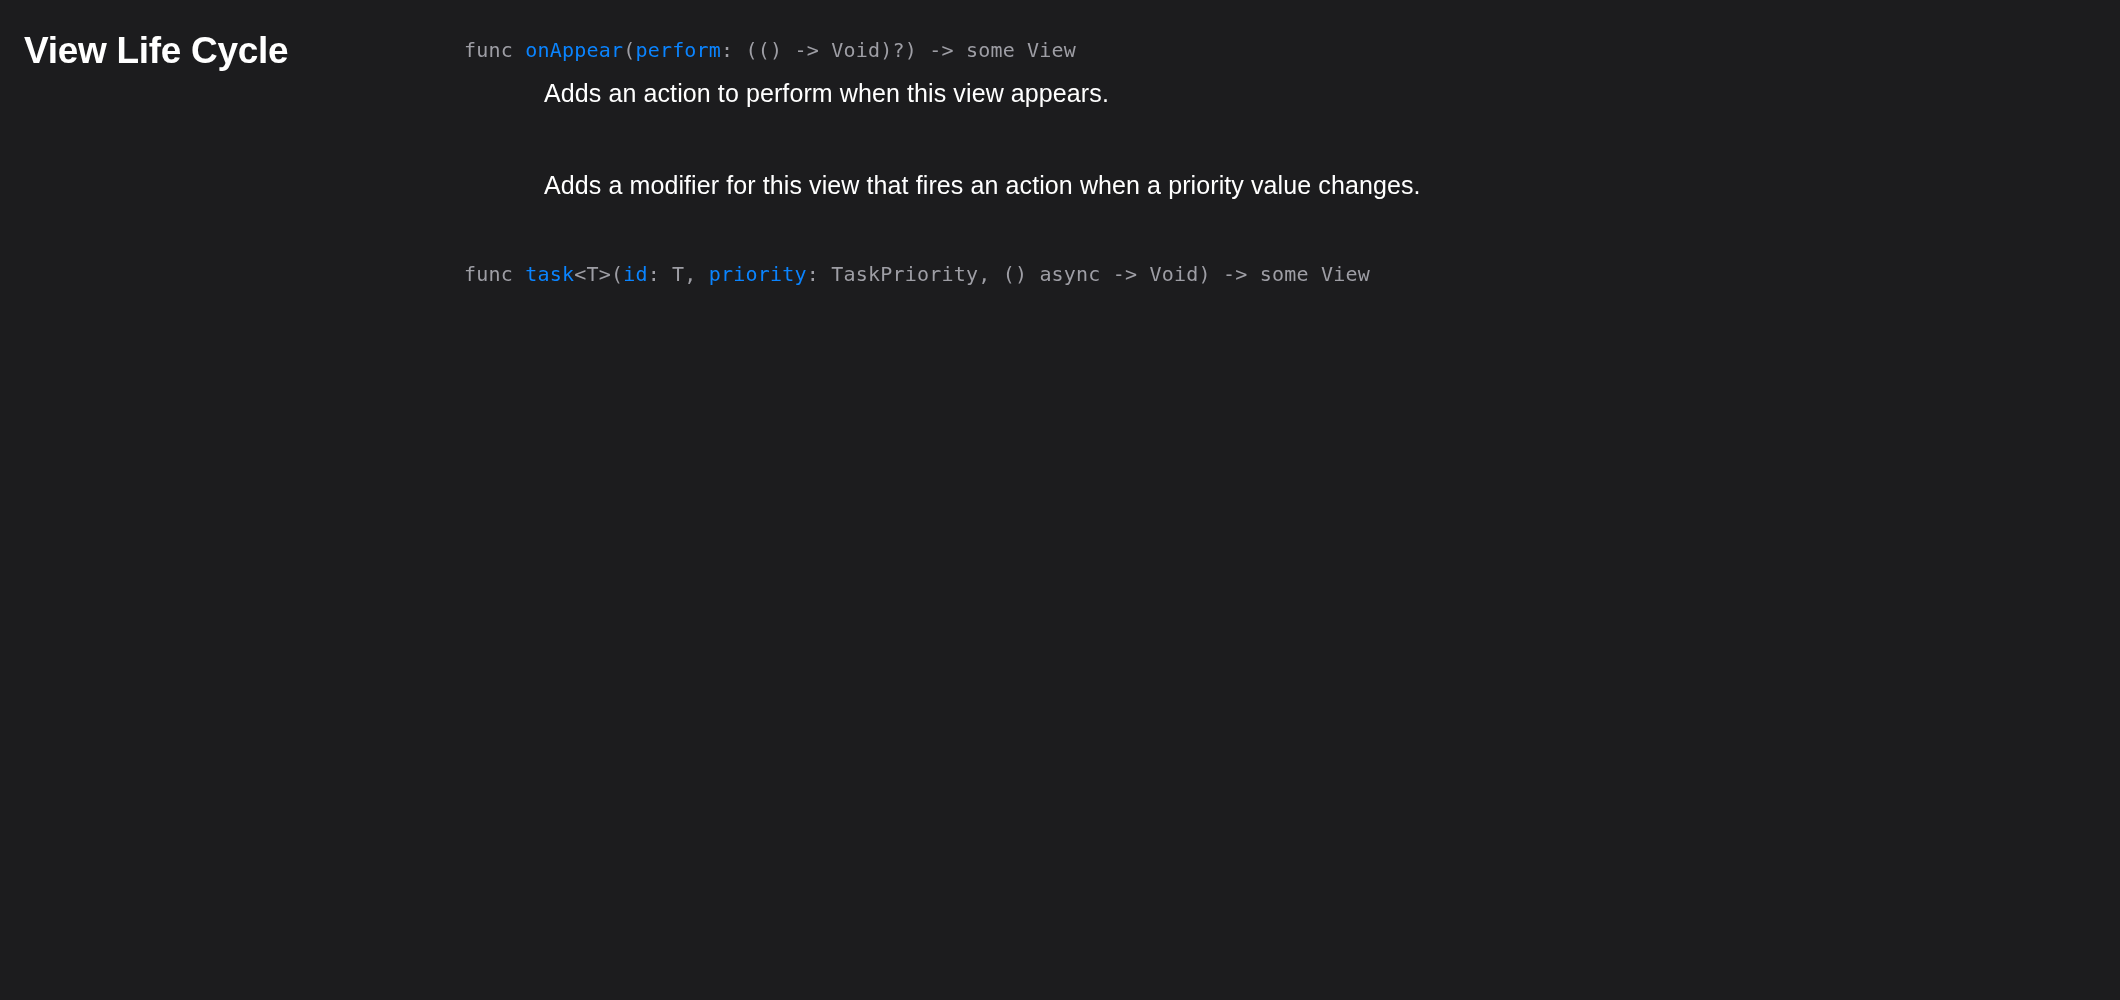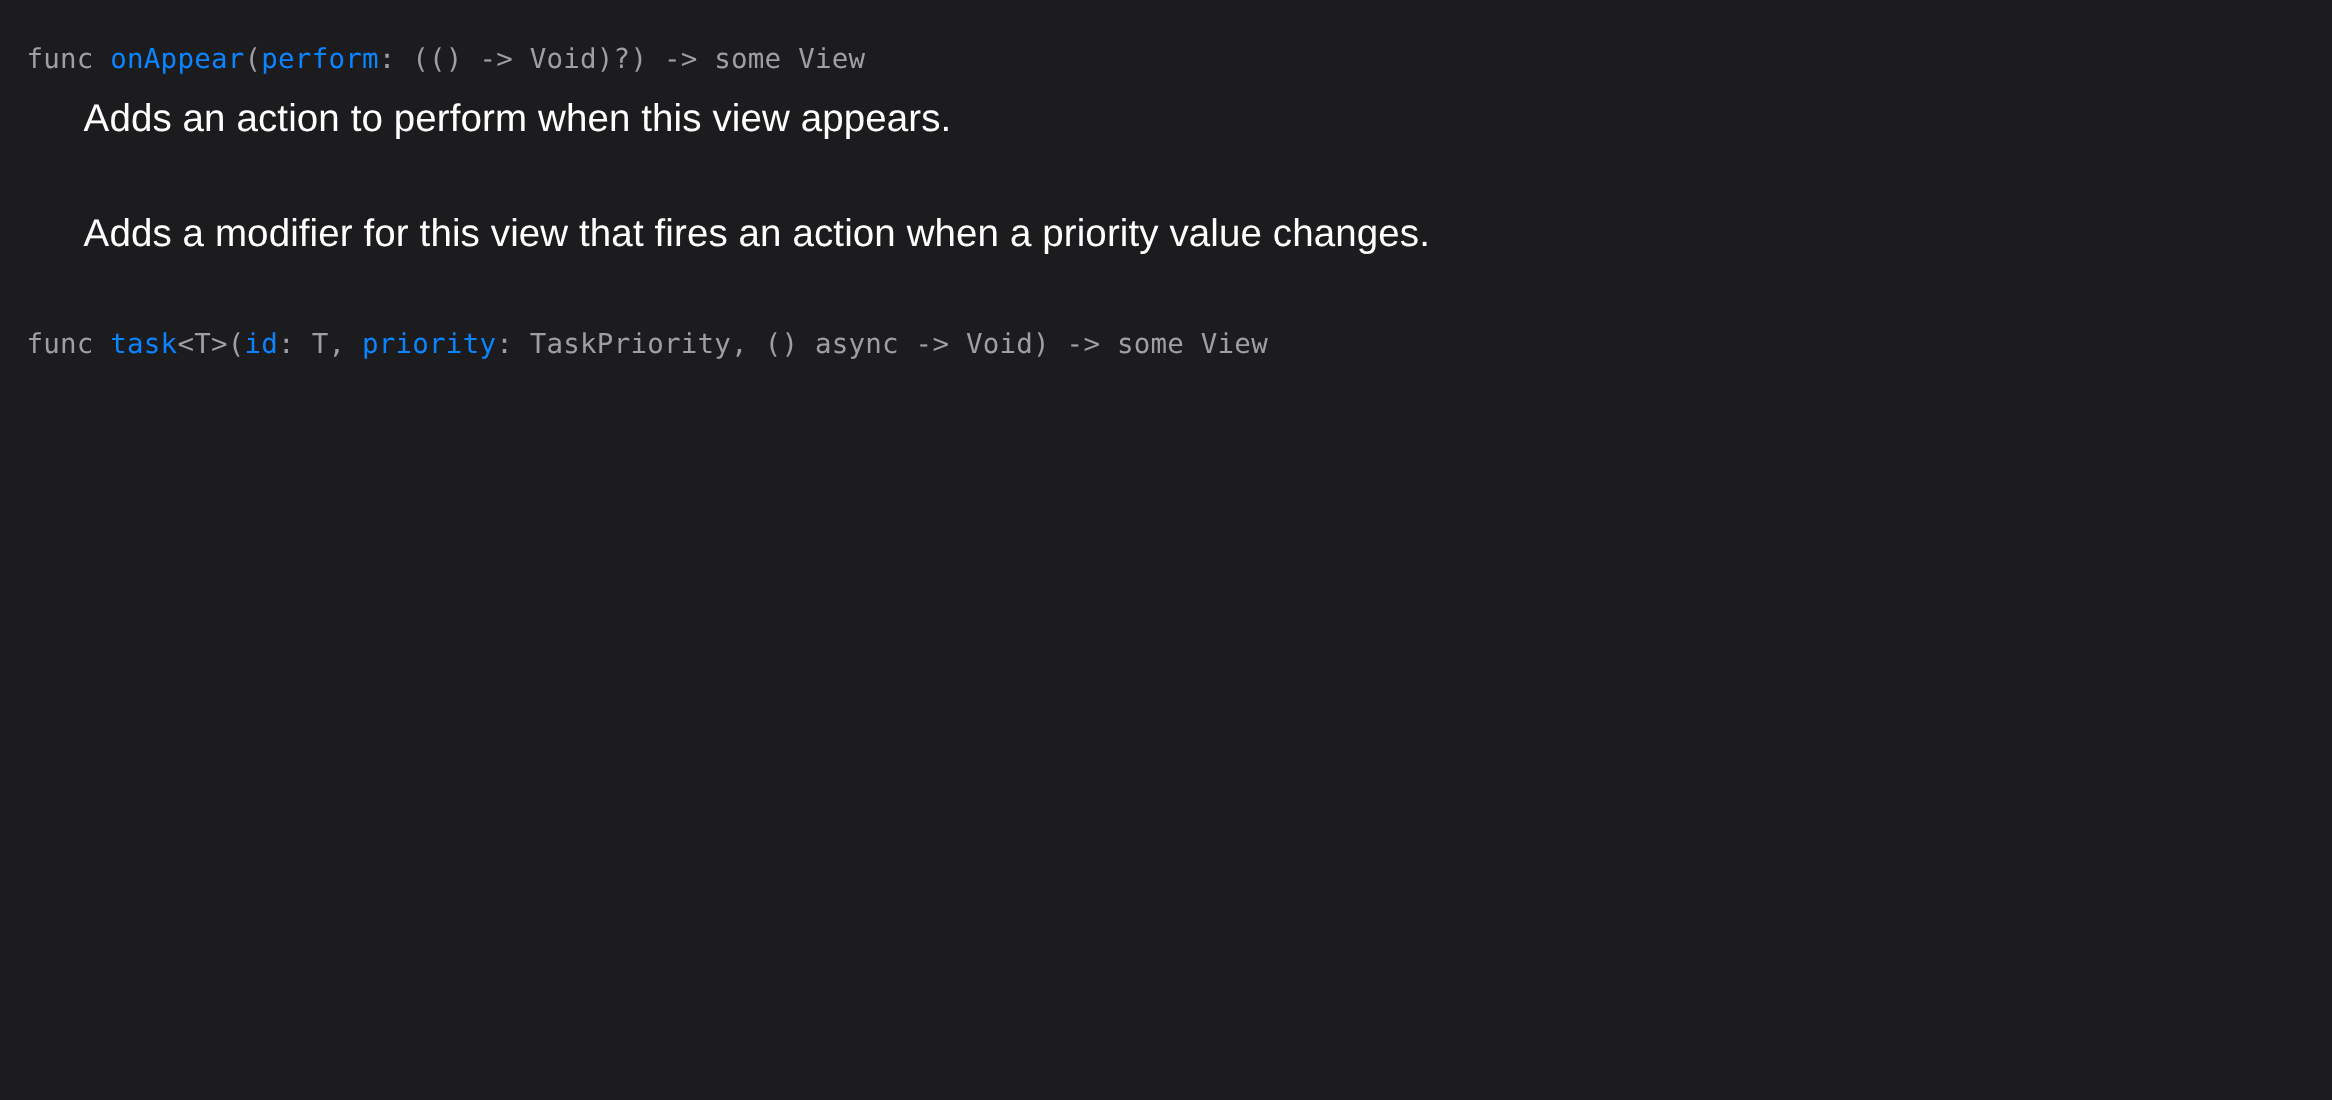--- a/index.html
+++ b/index.html
@@ -30,44 +30,47 @@
   }
   .content {
     flex: 1;
     padding-top: 6px;
   }
   .api-item {
     margin-bottom: 58px;
   }
   .api-signature {
     font-family: "SF Mono", Menlo, Monaco, Consolas, monospace;
-    font-size: 25px;
+    font-size: 20px;
     line-height: 1.44;
     color: #9e9ea5;
     letter-spacing: 0.2px;
   }
   .api-signature .method-name {
     color: #0a84ff;
   }
   .api-signature .param-label {
     color: #0a84ff;
   }
   .api-description {
-    font-size: 35px;
+    font-size: 25px;
     color: #ffffff;
     margin-top: 12px;
-    margin-left: 52px;
+    margin-left: 80px;
     line-height: 1.35;
     letter-spacing: 0.1px;
   }
 </style>
 </head>
 <body>
 
 <div class="container">
+  <div class="sidebar">
+    <h2 class="section-title">View Life Cycle</h2>
+  </div>
   <div class="content">
 
     <div class="api-item">
       <div class="api-signature"><span>func </span><span class="method-name">onAppear</span><span>(</span><span class="param-label">perform</span><span>: (() -&gt; Void)?) -&gt; some View</span></div>
       <div class="api-description">Adds an action to perform when this view appears.</div>
     </div>
 
 
     <div class="api-item">
       <div class="api-description">Adds a modifier for this view that fires an action when a priority value changes.</div>

